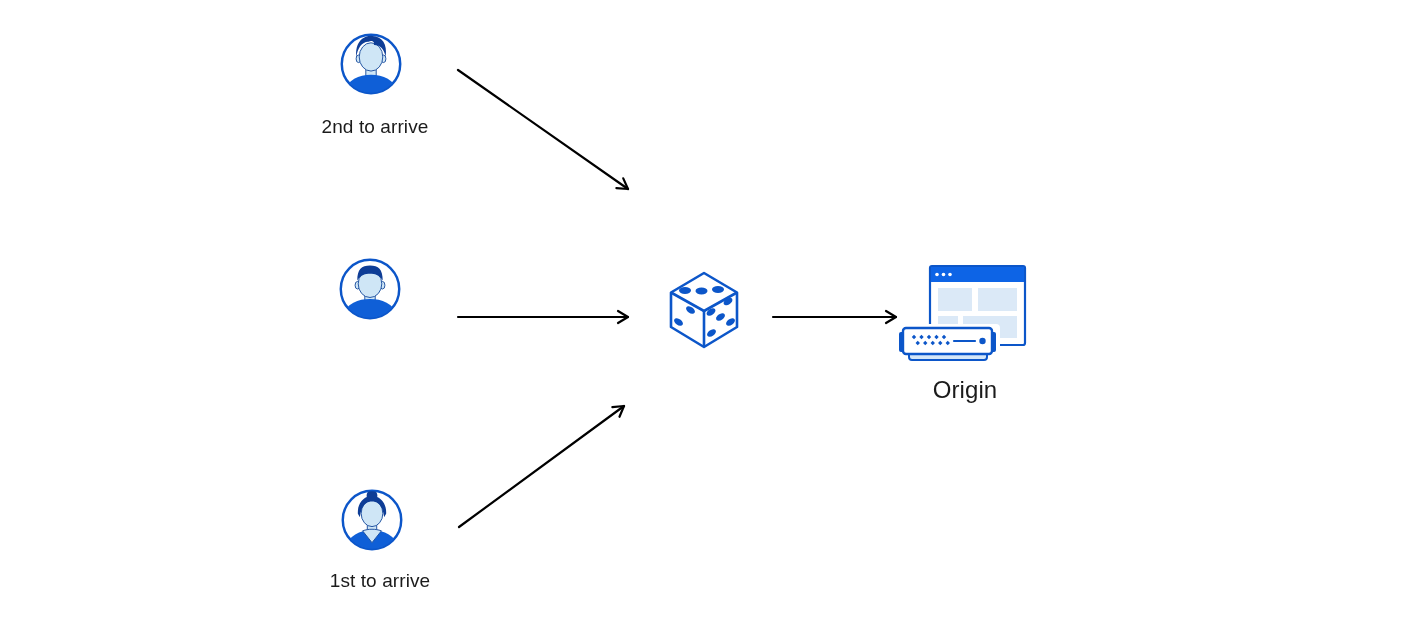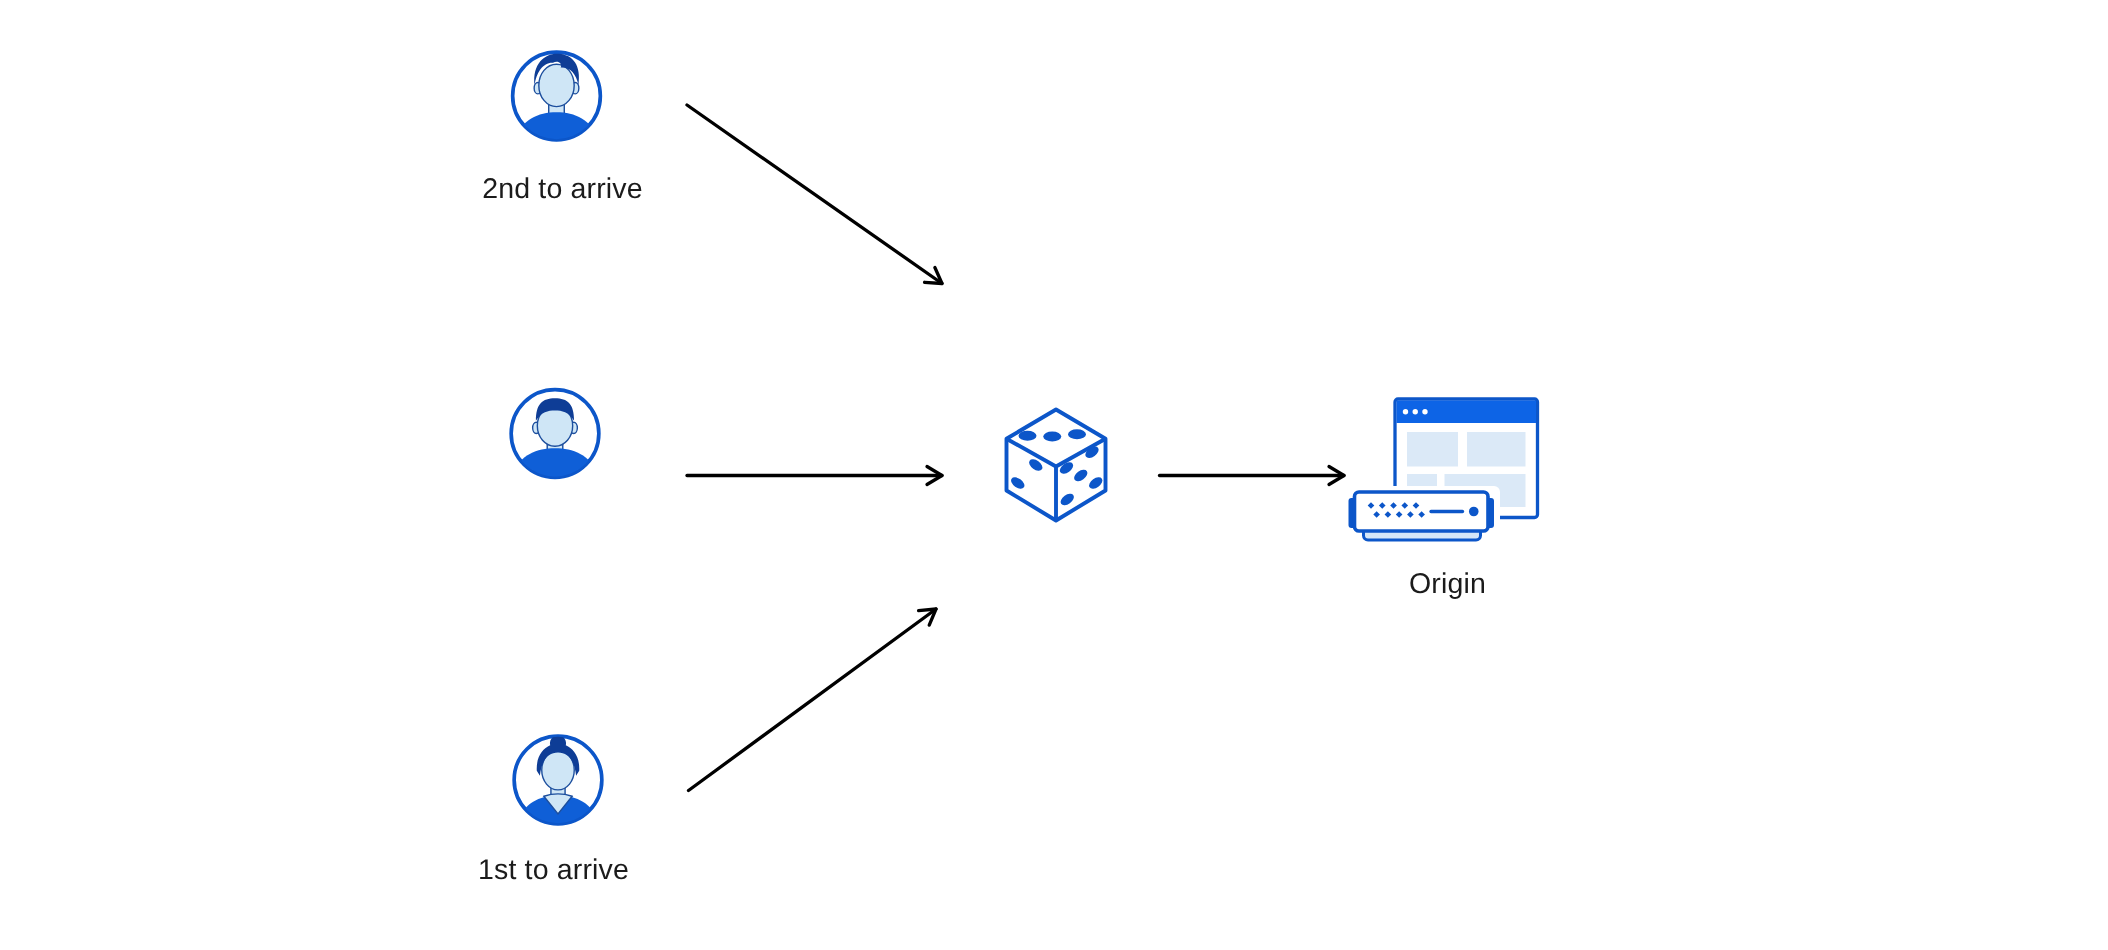--- a/index.html
+++ b/index.html
@@ -102,21 +102,21 @@
     <g clip-path="url(#c3)">
       <rect x="30" y="35" width="10" height="13" class="fl-face" stroke-width="1"></rect>
       <path d="M3,72 C8,53 20,46 35,46 C50,46 62,53 67,72 Z" class="fl-shirt"></path>
       <path d="M25,46.5 L35,59 L45,46.5 C41.5,45.3 38.5,44.8 35,44.8 C31.5,44.8 28.5,45.3 25,46.5 Z" class="fl-face" stroke-width="1"></path>
       <ellipse cx="35" cy="28" rx="11.5" ry="14" class="fl-face" stroke-width="1"></ellipse>
       <path d="M35,3.5 C38.5,3.5 41.5,6.5 40.5,10.5 C46,13 50.5,18.5 50,28.5 L47.8,32
                C46.5,20 41.5,15.5 35,15.5 C28.5,15.5 23.5,20 22.2,32 L20,28.5
                C19.5,18.5 24,13 29.5,10.5 C28.5,6.5 31.5,3.5 35,3.5 Z" class="fl-hair"></path>
     </g>
   </svg>
-  <div class="node-label" style="left:269px;top:568px">1st to arrive</div>
+  <div class="node-label" style="left:280px;top:568px">1st to arrive</div>
 
   <svg class="abs" style="left:666px;top:270px" width="76" height="82" viewBox="0 0 76 82">
     <g class="st-primary" stroke-width="2.6" fill="#fff" stroke-linejoin="round">
       <path d="M38,3 L71,22.5 L71,57 L38,77 L5,57 L5,22.5 Z"></path>
       <path d="M5,22.5 L38,41 L71,22.5" fill="none"></path>
       <path d="M38,41 L38,77" fill="none"></path>
     </g>
     <g class="fl-primary">
 
       <ellipse cx="19" cy="20.5" rx="6" ry="3.4"></ellipse>
@@ -165,15 +165,15 @@
         <path d="M24.75,80.8 l2.2,2.2 -2.2,2.2 -2.2,-2.2 Z"></path>
         <path d="M32.25,80.8 l2.2,2.2 -2.2,2.2 -2.2,-2.2 Z"></path>
         <path d="M39.75,80.8 l2.2,2.2 -2.2,2.2 -2.2,-2.2 Z"></path>
         <path d="M47.25,80.8 l2.2,2.2 -2.2,2.2 -2.2,-2.2 Z"></path>
         <path d="M54.75,80.8 l2.2,2.2 -2.2,2.2 -2.2,-2.2 Z"></path>
       </g>
       <line x1="61" y1="81" x2="82" y2="81" class="st-primary" stroke-width="2.2" stroke-linecap="round"></line>
       <circle cx="89.5" cy="81" r="3.2" class="fl-primary"></circle>
     </g>
   </svg>
-  <div class="node-label" style="left:865px;top:377px;font-size:19px">Origin</div>
+  <div class="node-label" style="left:865px;top:377px;font-size:24px">Origin</div>
 
 </div>
 
 </body></html>

